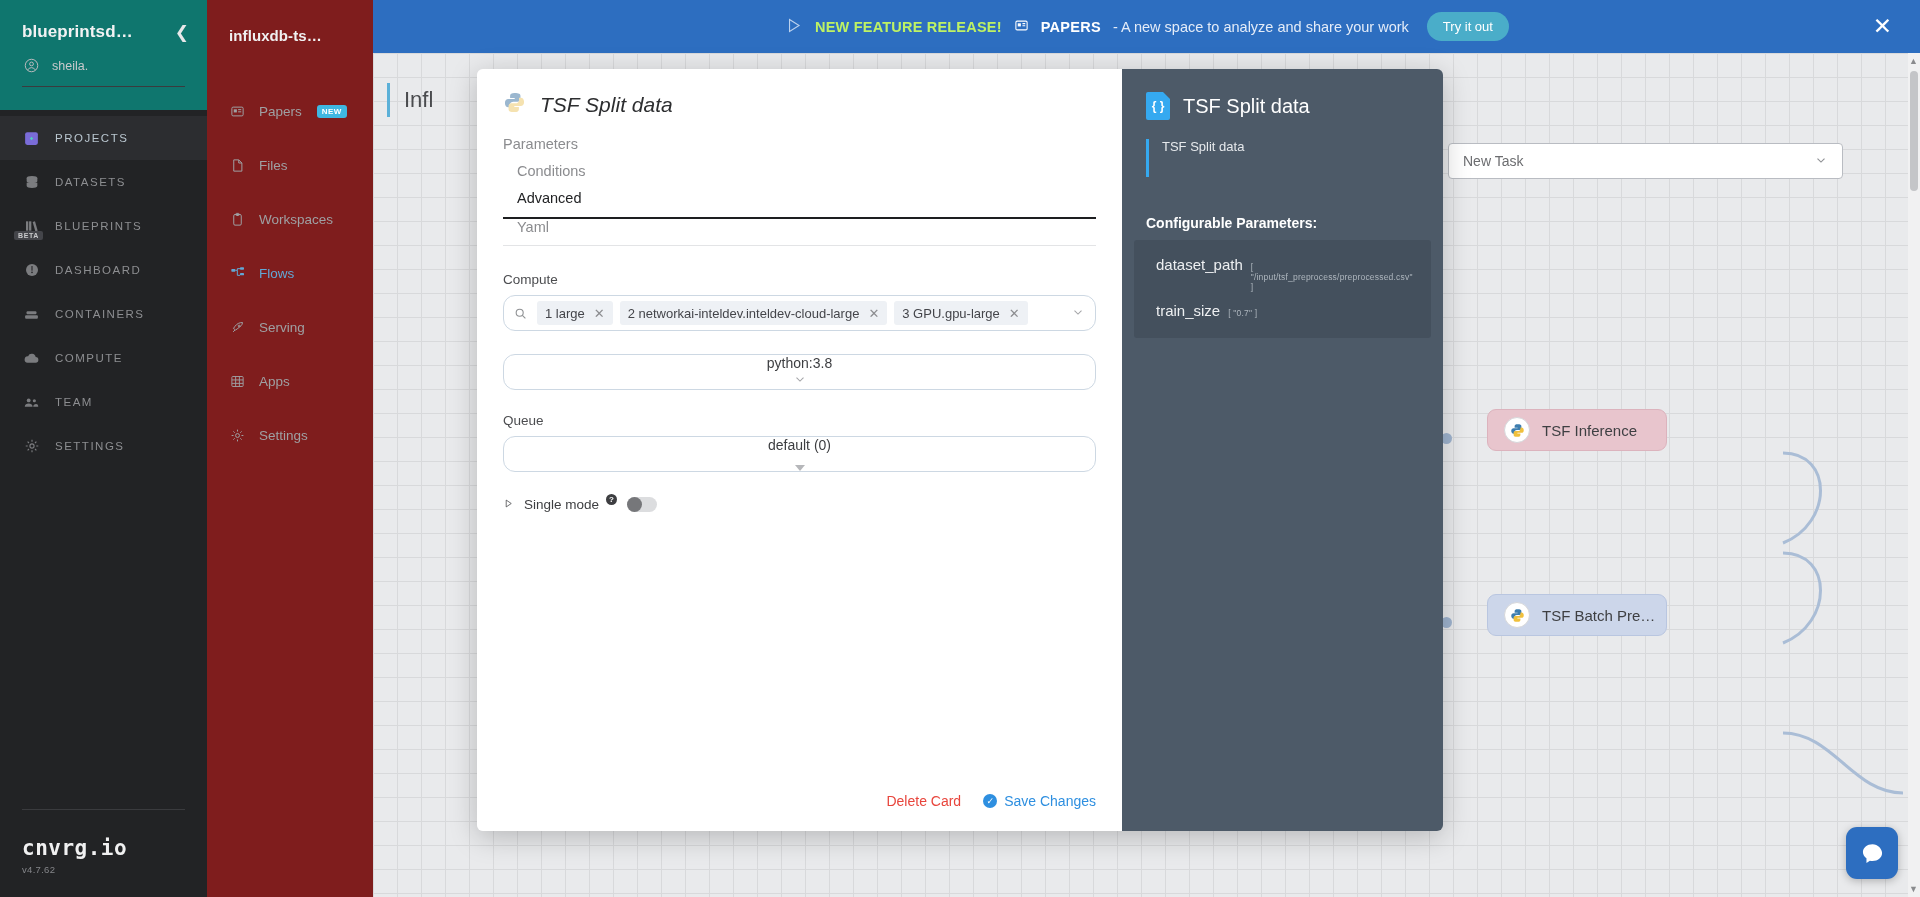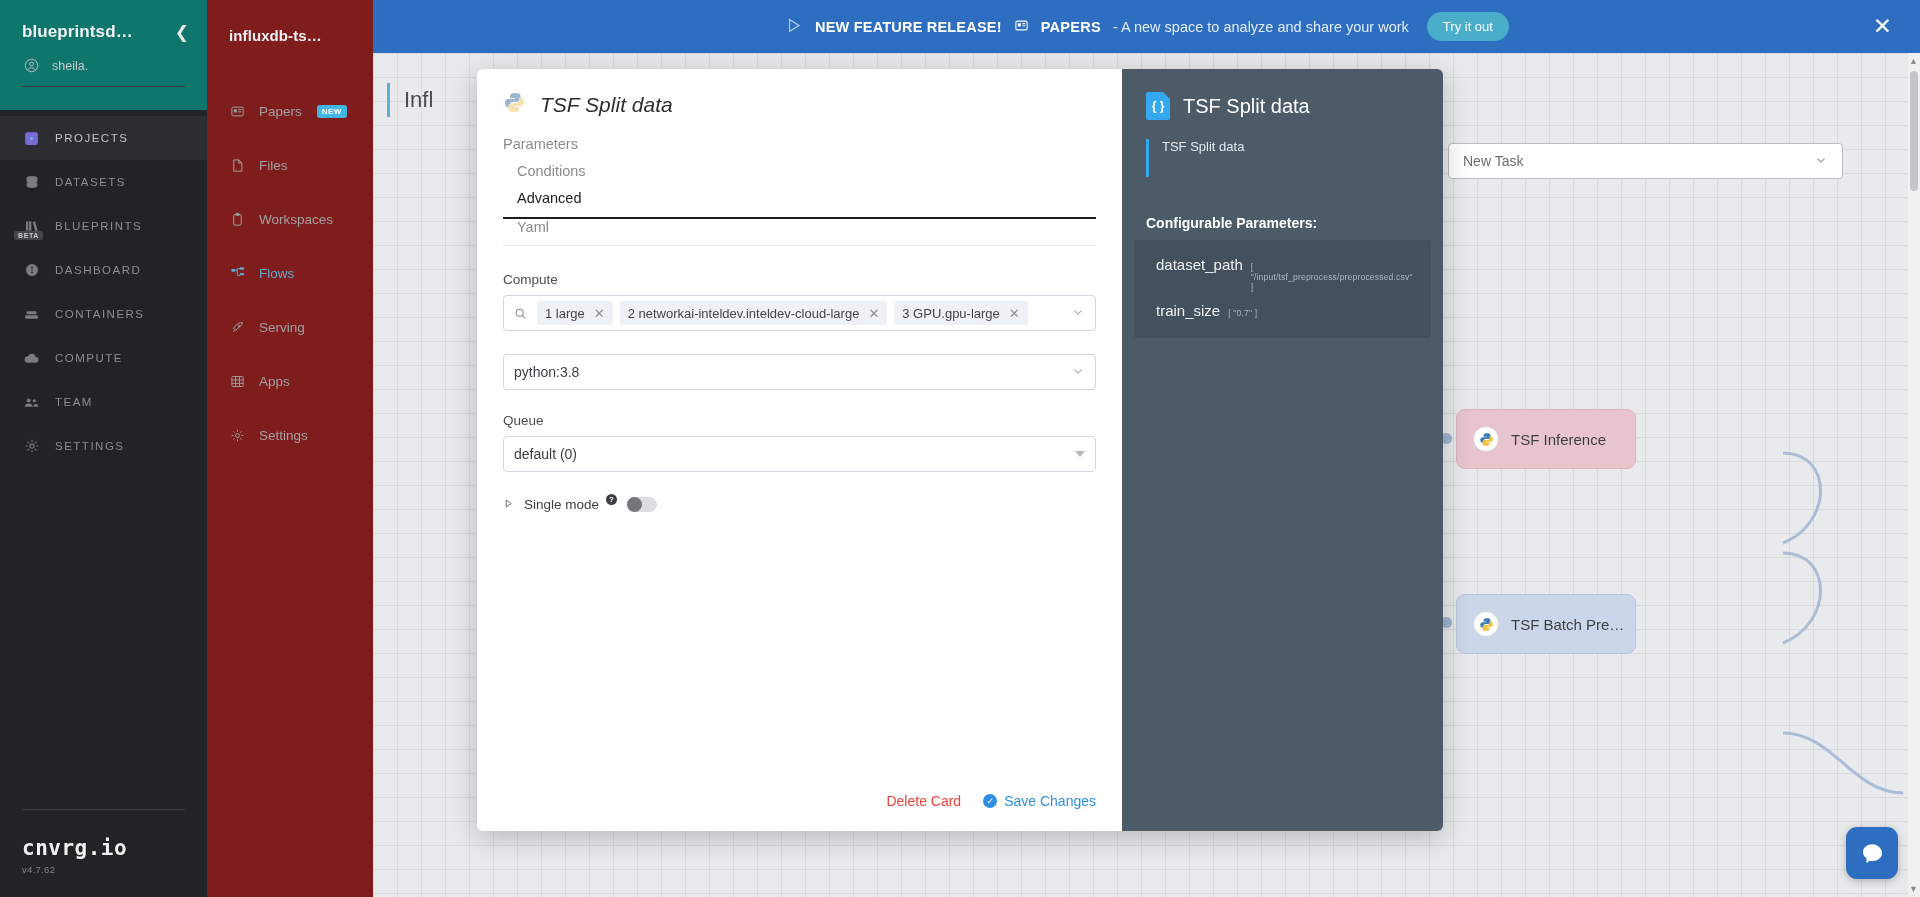--- a/index.html
+++ b/index.html
@@ -76,21 +76,21 @@
     padding: 2px 5px; border-radius: 3px; letter-spacing: .4px; margin-left: 2px;
   }
 
   
   .banner {
     position: absolute; left: 373px; top: 0; right: 0; height: 53px;
     background: #2d6ec0; display: flex; align-items: center; z-index: 60;
     color: #dde8f6; font-size: 14.5px;
   }
   .banner-inner { flex: 1; display: flex; align-items: center; justify-content: center; gap: 12px; }
-  .banner-strong { font-weight: 700; color: #ffffff; letter-spacing: .2px; }
+  .banner-strong { font-weight: 700; color: #bef264; letter-spacing: .2px; }
   .banner-papers { font-weight: 700; color: #fff; letter-spacing: .3px; }
   .banner-rest { color: #e4ecf8; }
   .try-btn {
     background: #4aadc9; color: #fff; font-size: 13px; border: none;
     padding: 7px 16px; border-radius: 16px; cursor: pointer; margin-left: 6px;
   }
   .banner-close { position: absolute; right: 28px; font-size: 23px; color: #fff; cursor: pointer; line-height: 1; font-weight: 300;}
 
   
   .canvas {
@@ -111,22 +111,22 @@
   .new-task-select {
     position: absolute; right: 77px; top: 90px; width: 395px; height: 36px;
     border: 1px solid #b9bcc2; border-radius: 4px; background: #fff;
     display: flex; align-items: center; justify-content: space-between;
     padding: 0 14px; font-size: 14px; color: #6c6d70; cursor: pointer;
   }
 
   
   .node {
     position: absolute; display: flex; align-items: center; gap: 12px;
-    border-radius: 9px; padding: 0 16px; height: 60px; min-width: 180px;
-    font-size: 15px; color: #3e3f42; cursor: pointer;
+    border-radius: 9px; padding: 0 16px; height: 42px; min-width: 180px;
+    font-size: 15px; color: #3e3f42; cursor: pointer; margin-left: 31px;
   }
   .node-pill {
     width: 26px; height: 26px; border-radius: 50%; background: #fff;
     border: 1px solid #d6d7da; display: flex; align-items: center; justify-content: center;
     flex: 0 0 26px;
   }
   .node.pink { background: #e8c5cd; border: 1px solid #dcb3bd; }
   .node.blue { background: #ccd6ea; border: 1px solid #b9c6e0; }
   .node.sel  { background: #cdd7e9; border: 2px dashed #2f6fd0; }
   .node-label { white-space: nowrap; }
@@ -151,33 +151,33 @@
     font-size: 14.5px; color: #8b8c8f; padding: 0 14px 11px 14px; cursor: pointer;
     position: relative; top: 1px;
   }
   .tab:first-child { padding-left: 0; }
   .tab.active { color: #222325; border-bottom: 2px solid #1d1e20; }
 
   .modal-body { padding: 26px 26px 0 26px; flex: 1; }
   .fld { margin-bottom: 23px; }
   .fld-label { font-size: 13.5px; color: #4c4d50; margin-bottom: 8px; }
   .input-box {
-    border: 1px solid #cdd8e3; border-radius: 4px; height: 36px;
+    border: 1px solid #cdd8e3; border-radius: 12px; height: 36px;
     display: flex; align-items: center; padding: 0 10px; background: #fff;
     font-size: 14px; color: #3d3e41;
   }
   .chip-box { gap: 7px; }
   .chip {
     background: #eef1f5; border-radius: 3px; height: 24px; display: flex;
     align-items: center; gap: 9px; padding: 0 8px; font-size: 13px; color: #44454a;
     white-space: nowrap;
   }
   .chip-x { color: #8c8d90; font-size: 13px; cursor: pointer; }
   .sel-caret { margin-left: auto; color: #9fa0a3; font-size: 12px; }
-  .sel-box { justify-content: space-between; cursor: pointer; }
+  .sel-box { justify-content: space-between; cursor: pointer; flex-direction: column; }
   .caret-down-filled { width:0;height:0;border-left:5px solid transparent;border-right:5px solid transparent;border-top:6px solid #b6b7ba; }
 
   .single-row { display: flex; align-items: center; gap: 10px; margin-top: 6px; }
   .single-label { font-size: 13.5px; color: #3d3e41; display: flex; align-items: center; gap: 7px; }
   .qmark {
     width: 11px; height: 11px; border-radius: 50%; background: #3d3e41; color: #fff;
     font-size: 8px; display: inline-flex; align-items: center; justify-content: center;
     font-weight: 700; position: relative; top: -5px;
   }
   .toggle {

